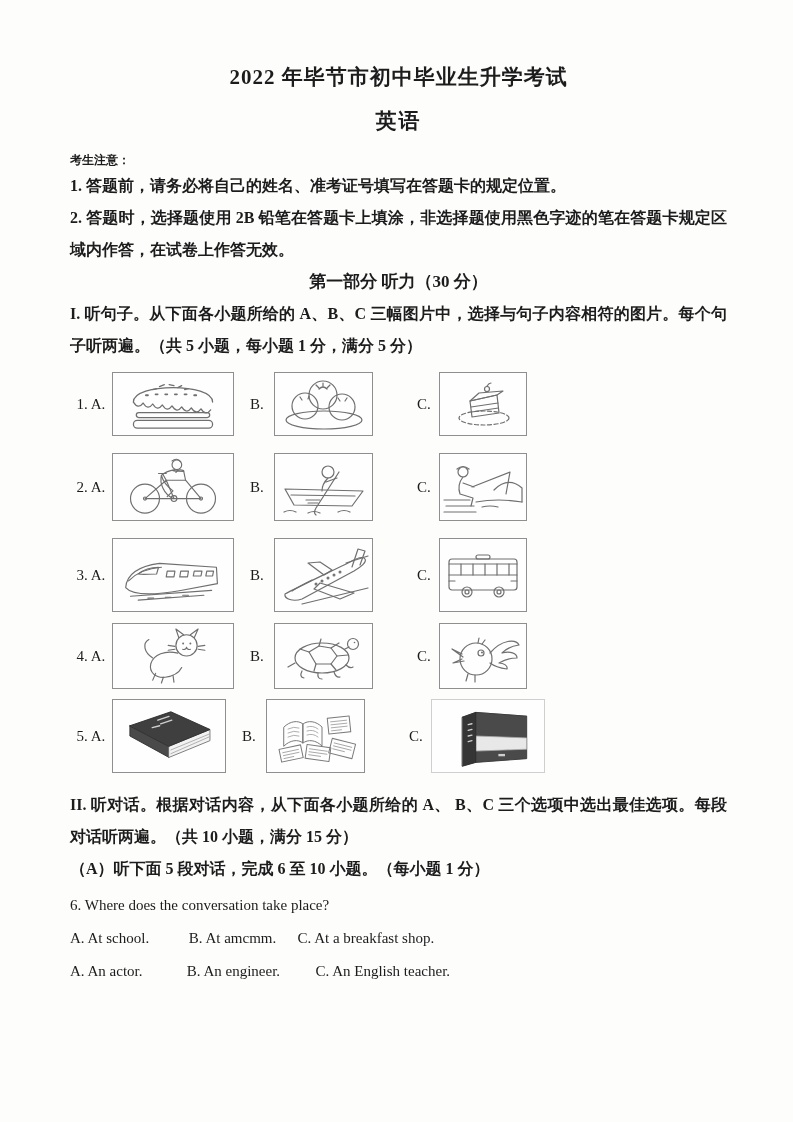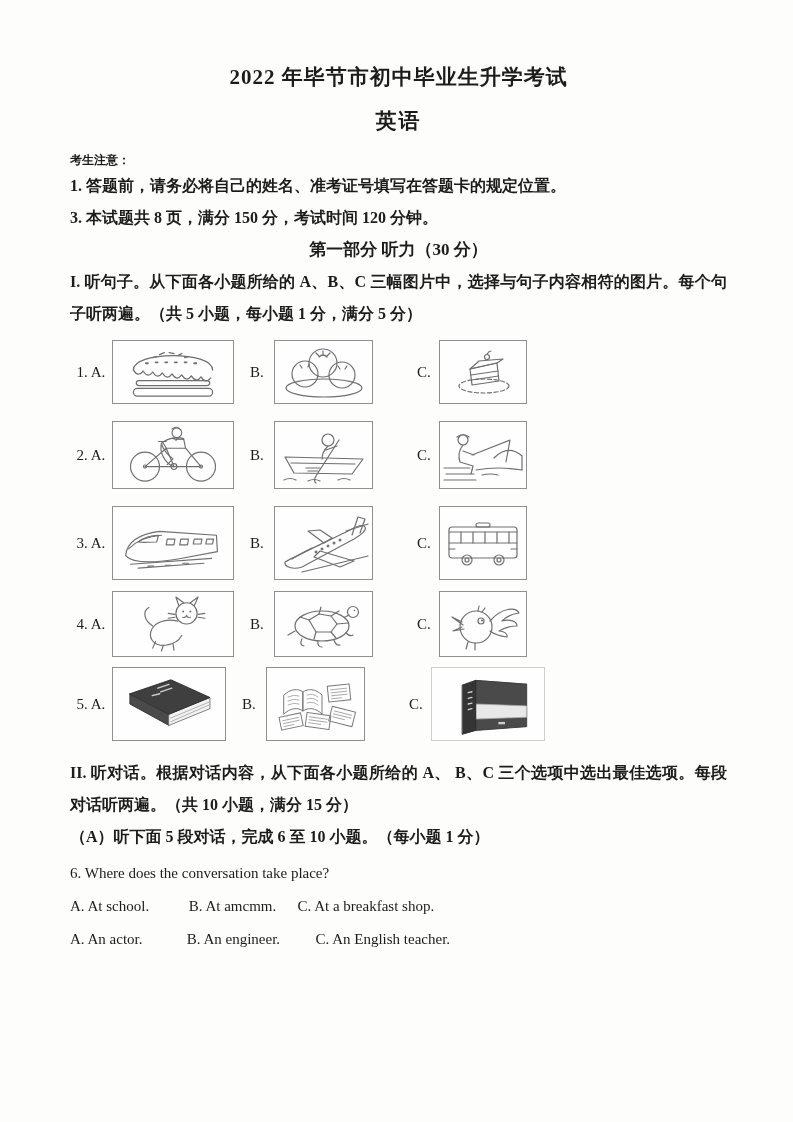--- a/index.html
+++ b/index.html
@@ -50,21 +50,21 @@
 <body>
 
 <div class="page">
   <div class="content">
 
     <h1 class="doc-title">2022 年毕节市初中毕业生升学考试</h1>
     <h2 class="doc-subject">英语</h2>
 
     <p class="notice-heading">考生注意：</p>
     <p class="para">1. 答题前，请务必将自己的姓名、准考证号填写在答题卡的规定位置。</p>
-    <p class="para">3. 本试题共 8 页，满分 150 分，考试时间 120 分钟。</p>
+    <p class="para">2. 答题时，选择题使用 2B 铅笔在答题卡上填涂，非选择题使用黑色字迹的笔在答题卡规定区域内作答，在试卷上作答无效。</p>
 
     <p class="part-heading">第一部分 听力（30 分）</p>
     <p class="para">I. 听句子。从下面各小题所给的 A、B、C 三幅图片中，选择与句子内容相符的图片。每个句子听两遍。（共 5 小题，每小题 1 分，满分 5 分）</p>
 
     <div class="pic-row r1">
       <span class="row-label">1. A.</span>
       <div class="pic-box box-a">
         <svg viewBox="0 0 116 58" width="112" height="56">
           <g stroke="#6f6f6f" fill="none" stroke-width="1.3" stroke-linecap="round" stroke-linejoin="round">
             <path d="M17,27 C17,7 99,7 99,27"></path>

